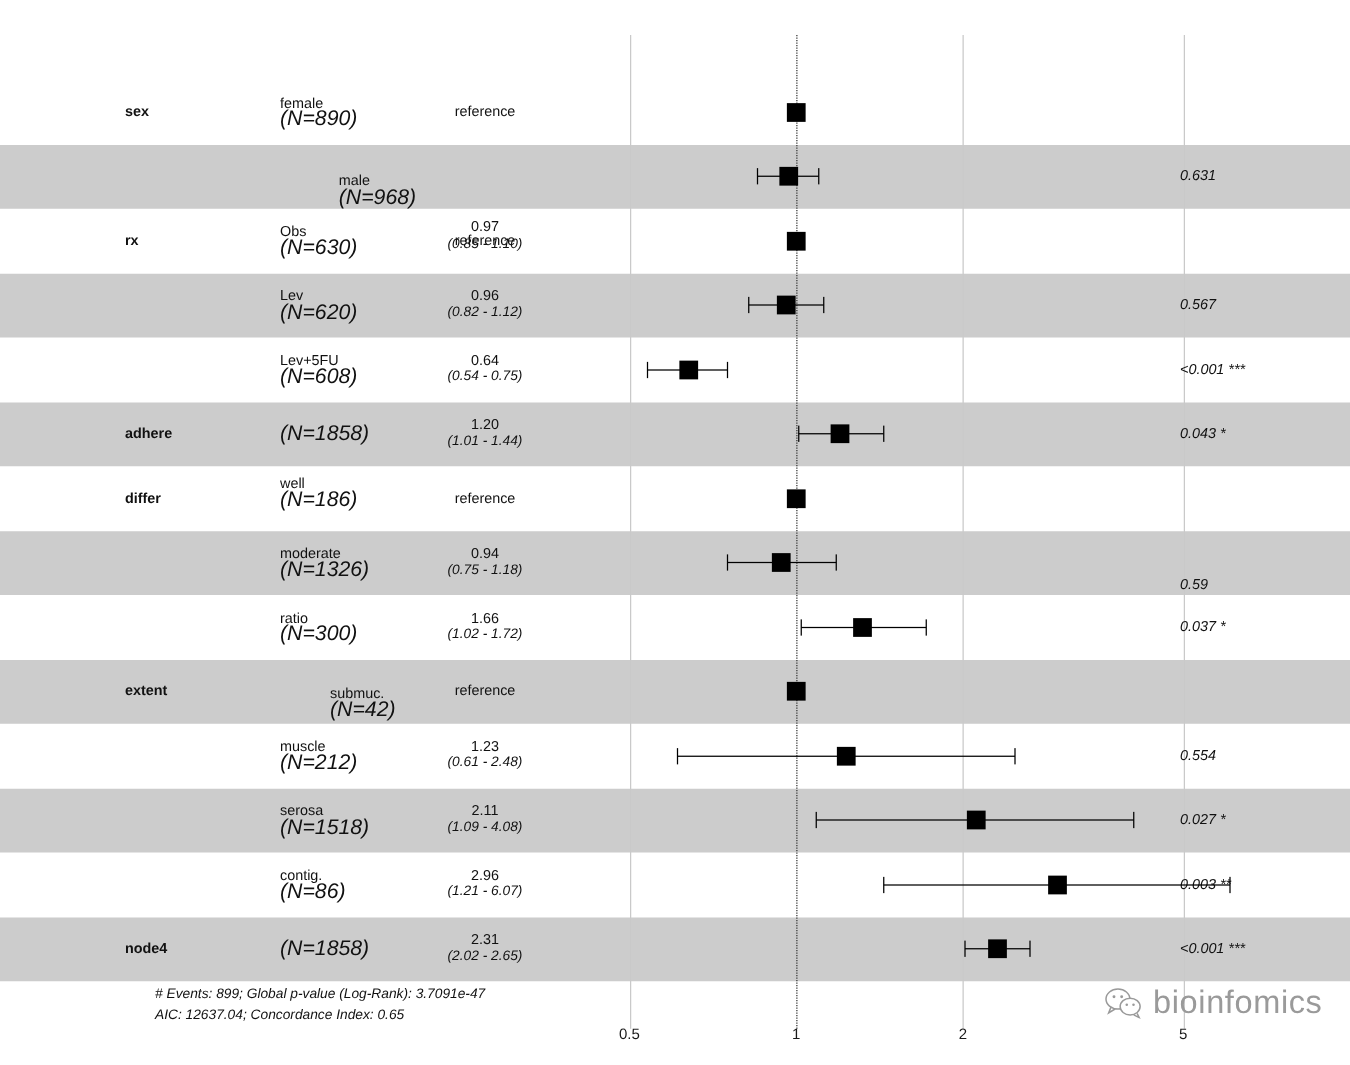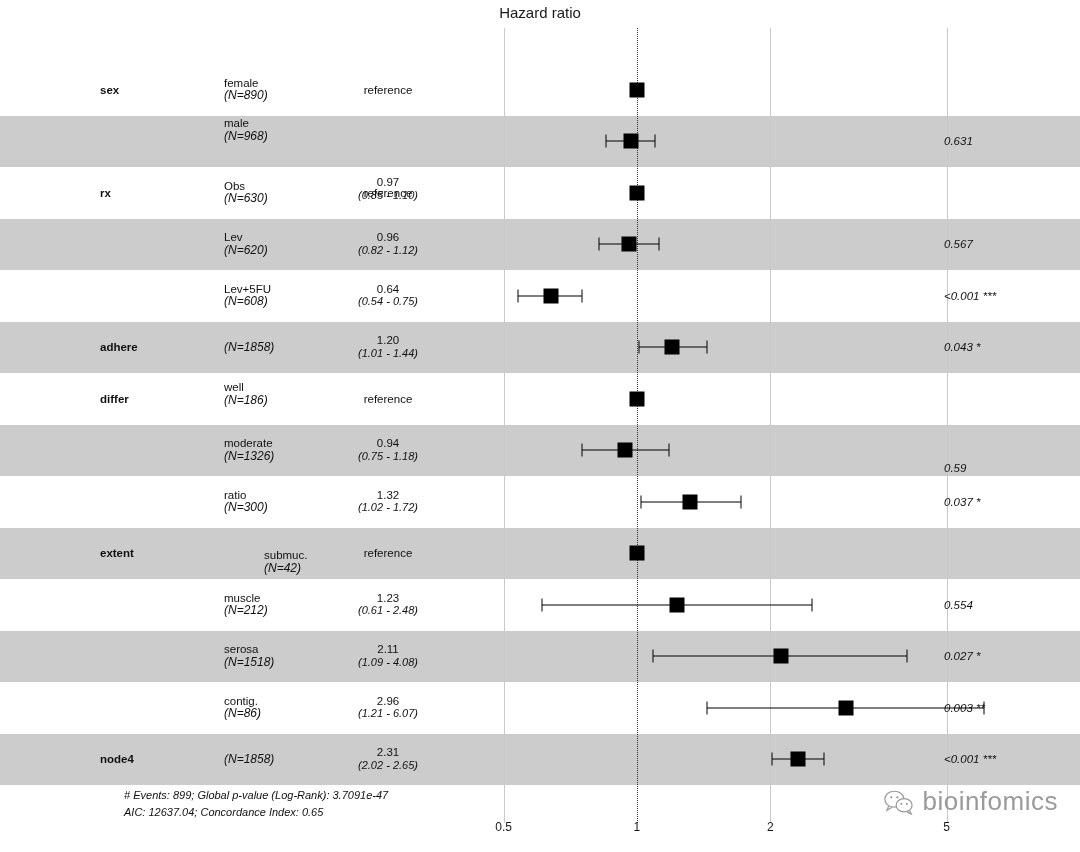--- a/index.html
+++ b/index.html
@@ -60,21 +60,21 @@
   .var {
     left: 100px;
     font-weight: bold;
     font-size: 11.5px;
   }
   .lvl {
     left: 224px;
   }
   .lvl .n {
     font-style: italic;
-    font-size: 12px;
+    font-size: 17px;
   }
   .est {
     left: 328px;
     width: 120px;
     text-align: center;
   }
   .est .ci {
     font-style: italic;
     font-size: 11px;
   }
@@ -137,37 +137,36 @@
   }
   .wm-icon {
     width: 30px;
     height: 26px;
   }
 </style>
 </head>
 <body>
 
 <div id="forest">
-  <div class="title">Hazard ratio</div>
 <div class="band" style="top: 115.5px; height: 51.5px;"></div>
     <div class="band" style="top: 218.5px; height: 51.5px;"></div>
     <div class="band" style="top: 321.5px; height: 51.5px;"></div>
     <div class="band" style="top: 424.5px; height: 51.5px;"></div>
     <div class="band" style="top: 527.5px; height: 51.5px;"></div>
     <div class="band" style="top: 630.5px; height: 51.5px;"></div>
     <div class="band" style="top: 733.5px; height: 51.5px;"></div>
     <div class="gridline" style="left: 503.547px;"></div>
     <div class="refline" style="left: 636.914px;"></div>
     <div class="gridline" style="left: 770.28px;"></div>
     <div class="gridline" style="left: 946.582px;"></div>
     <div class="rowtext var" style="top: 83.75px;">sex</div>
     <div class="rowtext lvl" style="top: 76.75px;"><span>female</span><br><span class="n">(N=890)</span></div>
     <div class="rowtext est" style="top: 83.75px;"><span>reference</span></div>
     <div class="marker" style="left: 636.914px; top: 89.75px;"></div>
-    <div class="rowtext lvl" style="top: 117px;"><span>male</span><br><span class="n">(N=968)</span></div>
+    <div class="rowtext lvl" style="top: 139px; margin-left: 47px;"><span>male</span><br><span class="n">(N=968)</span></div>
     <div class="rowtext est" style="top: 128.25px; margin-top: 48px;"><span>0.97</span><br><span class="ci">(0.85 - 1.10)</span></div>
     <div class="rowtext pval" style="top: 135.25px;">0.631</div>
     <div class="whisker" style="left: 605.644px; width: 49.6083px; top: 141.25px;"></div>
     <div class="cap" style="left: 605.644px; top: 141.25px;"></div>
     <div class="cap" style="left: 655.252px; top: 141.25px;"></div>
     <div class="marker" style="left: 631.053px; top: 141.25px;"></div>
     <div class="rowtext var" style="top: 186.75px;">rx</div>
     <div class="rowtext lvl" style="top: 179.75px;"><span>Obs</span><br><span class="n">(N=630)</span></div>
     <div class="rowtext est" style="top: 186.75px;"><span>reference</span></div>
     <div class="marker" style="left: 636.914px; top: 192.75px;"></div>
@@ -198,21 +197,21 @@
     <div class="rowtext est" style="top: 392.75px;"><span>reference</span></div>
     <div class="marker" style="left: 636.914px; top: 398.75px;"></div>
     <div class="rowtext lvl" style="top: 437.25px;"><span>moderate</span><br><span class="n">(N=1326)</span></div>
     <div class="rowtext est" style="top: 437.25px;"><span>0.94</span><br><span class="ci">(0.75 - 1.18)</span></div>
     <div class="rowtext pval" style="top: 462px;">0.59</div>
     <div class="whisker" style="left: 581.561px; width: 87.1984px; top: 450.25px;"></div>
     <div class="cap" style="left: 581.561px; top: 450.25px;"></div>
     <div class="cap" style="left: 668.76px; top: 450.25px;"></div>
     <div class="marker" style="left: 625.008px; top: 450.25px;"></div>
     <div class="rowtext lvl" style="top: 488.75px;"><span>ratio</span><br><span class="n">(N=300)</span></div>
-    <div class="rowtext est" style="top: 488.75px;"><span>1.32</span><br><span class="ci">(1.02 - 1.72)</span></div>
+    <div class="rowtext est" style="top: 488.75px;"><span>1.66</span><br><span class="ci">(1.02 - 1.72)</span></div>
     <div class="rowtext pval" style="top: 495.75px;">0.037 *</div>
     <div class="whisker" style="left: 640.724px; width: 100.537px; top: 501.75px;"></div>
     <div class="cap" style="left: 640.724px; top: 501.75px;"></div>
     <div class="cap" style="left: 741.261px; top: 501.75px;"></div>
     <div class="marker" style="left: 690.332px; top: 501.75px;"></div>
     <div class="rowtext var" style="top: 547.25px;">extent</div>
     <div class="rowtext lvl" style="top: 549px; margin-left: 40px;"><span>submuc.</span><br><span class="n">(N=42)</span></div>
     <div class="rowtext est" style="top: 547.25px;"><span>reference</span></div>
     <div class="marker" style="left: 636.914px; top: 553.25px;"></div>
     <div class="rowtext lvl" style="top: 591.75px;"><span>muscle</span><br><span class="n">(N=212)</span></div>

